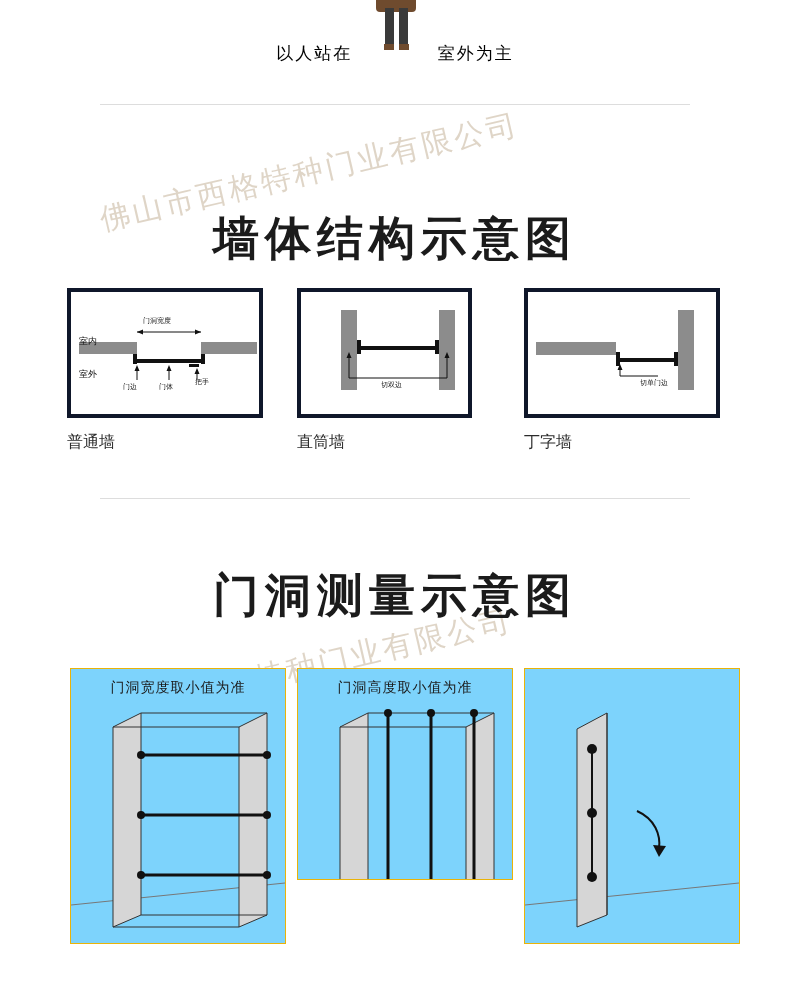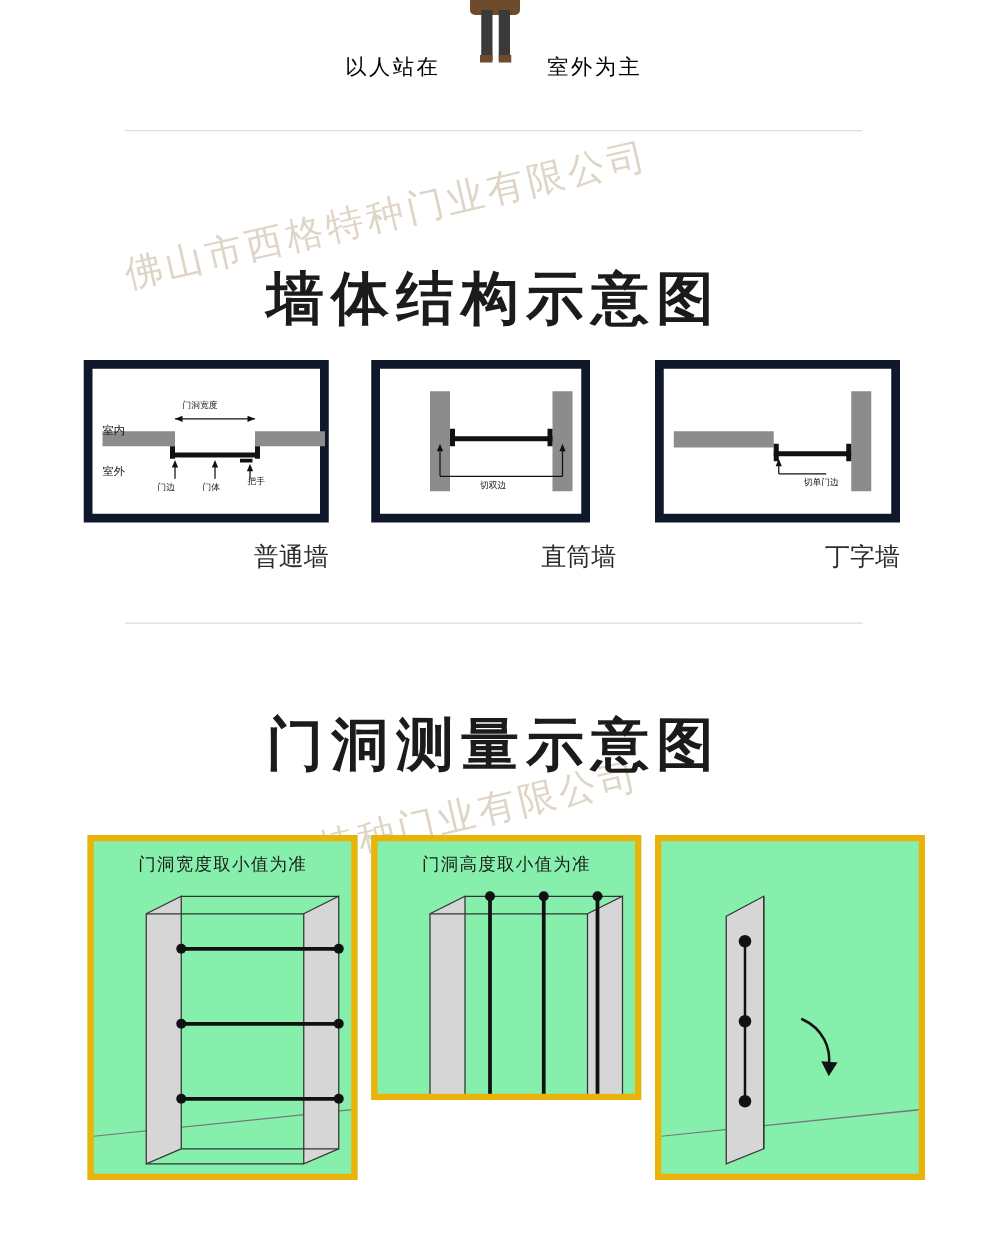--- a/index.html
+++ b/index.html
@@ -107,28 +107,28 @@
     letter-spacing: 3px;
     pointer-events: none;
     font-family: "DejaVu Sans", sans-serif;
   }
   .wm1 { left: 95px; top: 152px; }
   .wm2 { left: 88px; top: 648px; }
 
   
   .panel {
     position: absolute;
-    border: 7px solid #0f172a;
+    border: 4px solid #0f172a;
     background: #fff;
     box-sizing: border-box;
   }
   .panel-label {
     position: absolute;
-    text-align: right;
-    font-size: 20px;
+    text-align: left;
+    font-size: 16px;
     color: #2b2b2b;
     width: 196px;
   }
   .tiny {
     position: absolute;
     font-size: 7px;
     color: #111;
     white-space: nowrap;
     font-family: "DejaVu Sans", sans-serif;
   }
@@ -136,22 +136,22 @@
     position: absolute;
     font-size: 9px;
     color: #111;
     white-space: nowrap;
     font-family: "DejaVu Sans", sans-serif;
   }
 
   
   .mpanel {
     position: absolute;
-    border: 5px solid #eab308;
-    background: #86efac;
+    border: 1px solid #eab308;
+    background: #7dd3fc;
     box-sizing: border-box;
     overflow: hidden;
   }
   .mpanel .title {
     position: absolute;
     top: 10px;
     left: 0;
     width: 100%;
     text-align: center;
     font-size: 14px;

